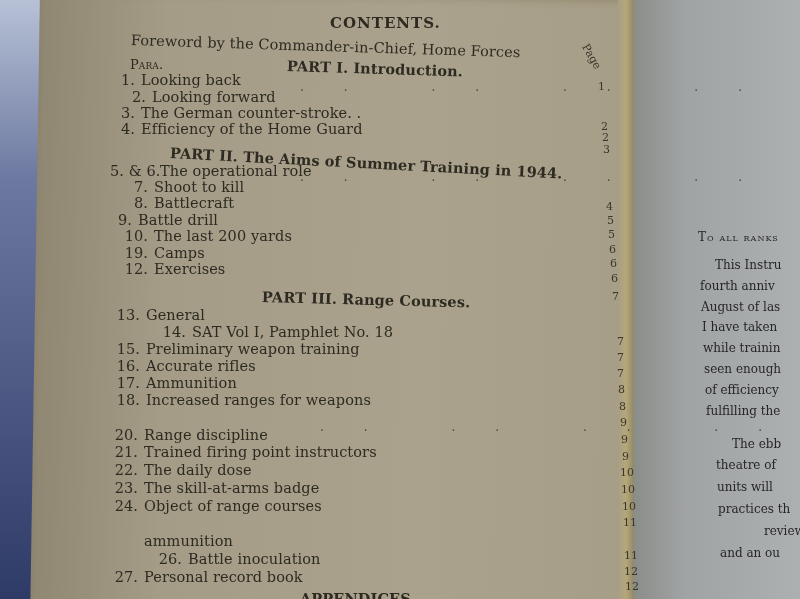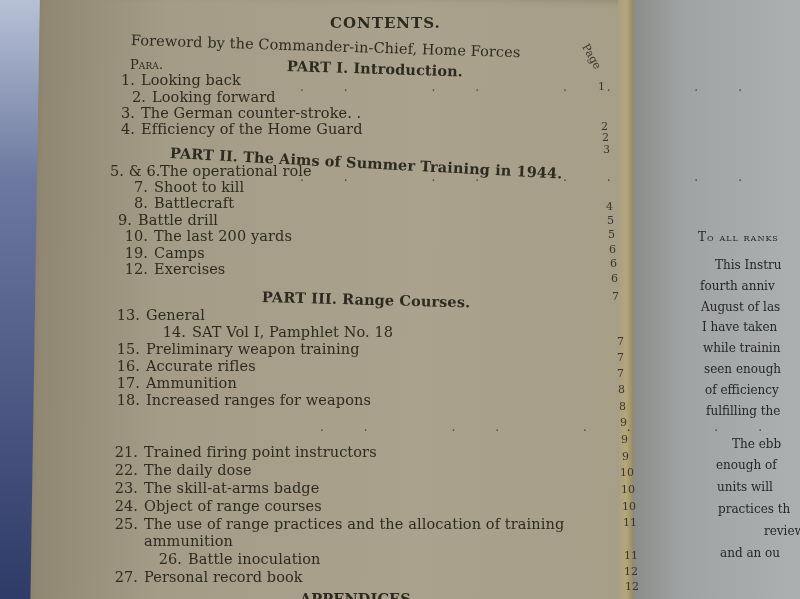--- a/index.html
+++ b/index.html
@@ -83,25 +83,25 @@
 
   <div class="line heading" style="left:262px;top:288px;transform:rotate(1.5deg);transform-origin:left;">PART III.  Range Courses.</div>
   <div class="pg" style="left:612px;top:290px;">7</div>
 
   <div class="line" style="left:112px;top:307px;"><span class="num">13.</span><span>General</span></div>
   <div class="line" style="left:112px;top:324px;margin-left:46px;"><span class="num">14.</span><span>SAT Vol I, Pamphlet No. 18</span></div>
   <div class="line" style="left:112px;top:341px;"><span class="num">15.</span><span>Preliminary weapon training</span></div>
   <div class="line" style="left:112px;top:358px;"><span class="num">16.</span><span>Accurate rifles</span></div>
   <div class="line" style="left:112px;top:375px;"><span class="num">17.</span><span>Ammunition</span></div>
   <div class="line" style="left:112px;top:392px;"><span class="num">18.</span><span>Increased ranges for weapons</span></div>
+  <div class="line" style="left:110px;top:427px;"><span class="num">20.</span><span>Range discipline</span></div>
   <div class="line" style="left:110px;top:444px;"><span class="num">21.</span><span>Trained firing point instructors</span></div>
   <div class="line" style="left:110px;top:462px;"><span class="num">22.</span><span>The daily dose</span></div>
   <div class="line" style="left:110px;top:480px;"><span class="num">23.</span><span>The skill-at-arms badge</span></div>
   <div class="line" style="left:110px;top:498px;"><span class="num">24.</span><span>Object of range courses</span></div>
-  <div class="line" style="left:110px;top:516px;"><span class="num">25.</span><span>The use of range practices and the allocation of training</span></div>
   <div class="line" style="left:144px;top:533px;">ammunition</div>
   <div class="line" style="left:110px;top:551px;margin-left:44px;"><span class="num">26.</span><span>Battle inoculation</span></div>
   <div class="line" style="left:110px;top:569px;"><span class="num">27.</span><span>Personal record book</span></div>
   <div class="line heading" style="left:300px;top:590px;">APPENDICES</div>
 
   <div class="pg" style="left:617px;top:335px;">7</div>
   <div class="pg" style="left:617px;top:351px;">7</div>
   <div class="pg" style="left:617px;top:367px;">7</div>
   <div class="pg" style="left:618px;top:383px;">8</div>
   <div class="pg" style="left:619px;top:400px;">8</div>
@@ -125,18 +125,18 @@
   <div class="rp sc" style="left:698px;top:230px;">To all ranks</div>
   <div class="rp" style="left:715px;top:258px;">This Instru</div>
   <div class="rp" style="left:700px;top:279px;text-align:center;">fourth anniv</div>
   <div class="rp" style="left:701px;top:300px;">August of las</div>
   <div class="rp" style="left:702px;top:320px;">I have taken</div>
   <div class="rp" style="left:703px;top:341px;">while trainin</div>
   <div class="rp" style="left:704px;top:362px;">seen enough</div>
   <div class="rp" style="left:705px;top:383px;">of efficiency</div>
   <div class="rp" style="left:706px;top:404px;">fulfilling the</div>
   <div class="rp" style="left:732px;top:437px;">The ebb</div>
-  <div class="rp" style="left:716px;top:458px;">enough of</div>
+  <div class="rp" style="left:716px;top:458px;">theatre of</div>
   <div class="rp" style="left:717px;top:480px;">units will</div>
   <div class="rp" style="left:718px;top:502px;">practices th</div>
   <div class="rp" style="left:748px;top:524px;margin-left:16px;">review of p</div>
   <div class="rp" style="left:720px;top:546px;">and an ou</div>
 </div>
 
 </body></html>

